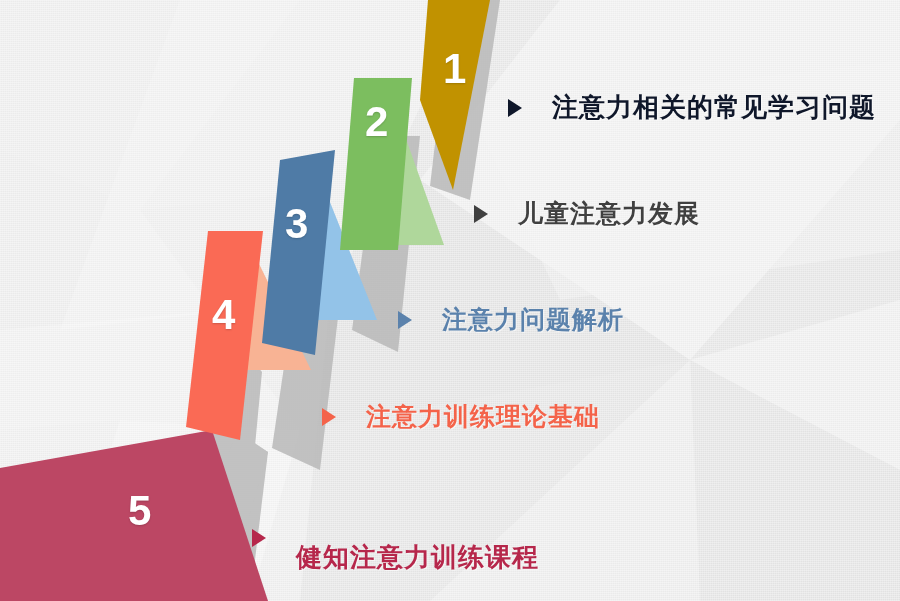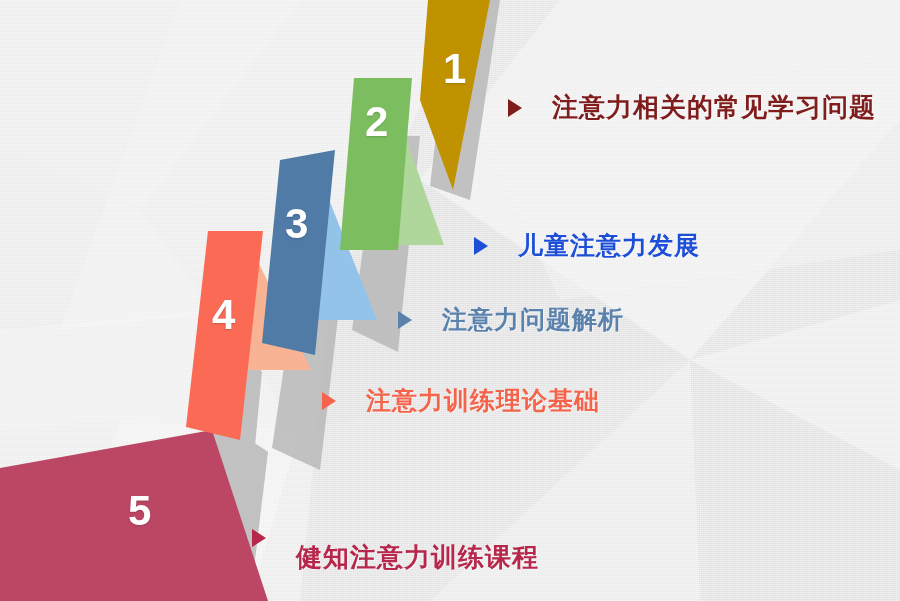--- a/index.html
+++ b/index.html
@@ -30,24 +30,24 @@
     border-top:9px solid transparent;
     border-bottom:9px solid transparent;
     border-left:14px solid currentColor;
     margin-right:30px;
   }
   .rowtext{
     font-size:25px;font-weight:bold;letter-spacing:1px;
     color:currentColor;
     text-shadow:1px 1px 0 rgba(255,255,255,.55);
   }
-  .r1{left:508px;top:90px;color:#7f1d1d;align-items:center;}
-  .r2{left:474px;top:197px;color:#1d4ed8;margin-top:32px;}
+  .r1{left:508px;top:90px;color:#0f172a;align-items:center;}
+  .r2{left:474px;top:197px;color:#404040;}
   .r3{left:398px;top:303px;color:#5B82AC;justify-content:space-between;}
-  .r4{left:322px;top:384px;color:#F4634A;}
+  .r4{left:322px;top:400px;color:#F4634A;}
   .r5{left:252px;top:500px;color:#B6274B;}
   .r1 .rowtext{font-size:26px;}
   .r5 .rowtext{font-size:26px;margin-top:40px;}
 
   
   .num{
     position:absolute;color:#ffffff;font-weight:bold;
     font-family:"Liberation Sans","DejaVu Sans",sans-serif;
     text-shadow:0 1px 2px rgba(0,0,0,.18);
     user-select:none;

